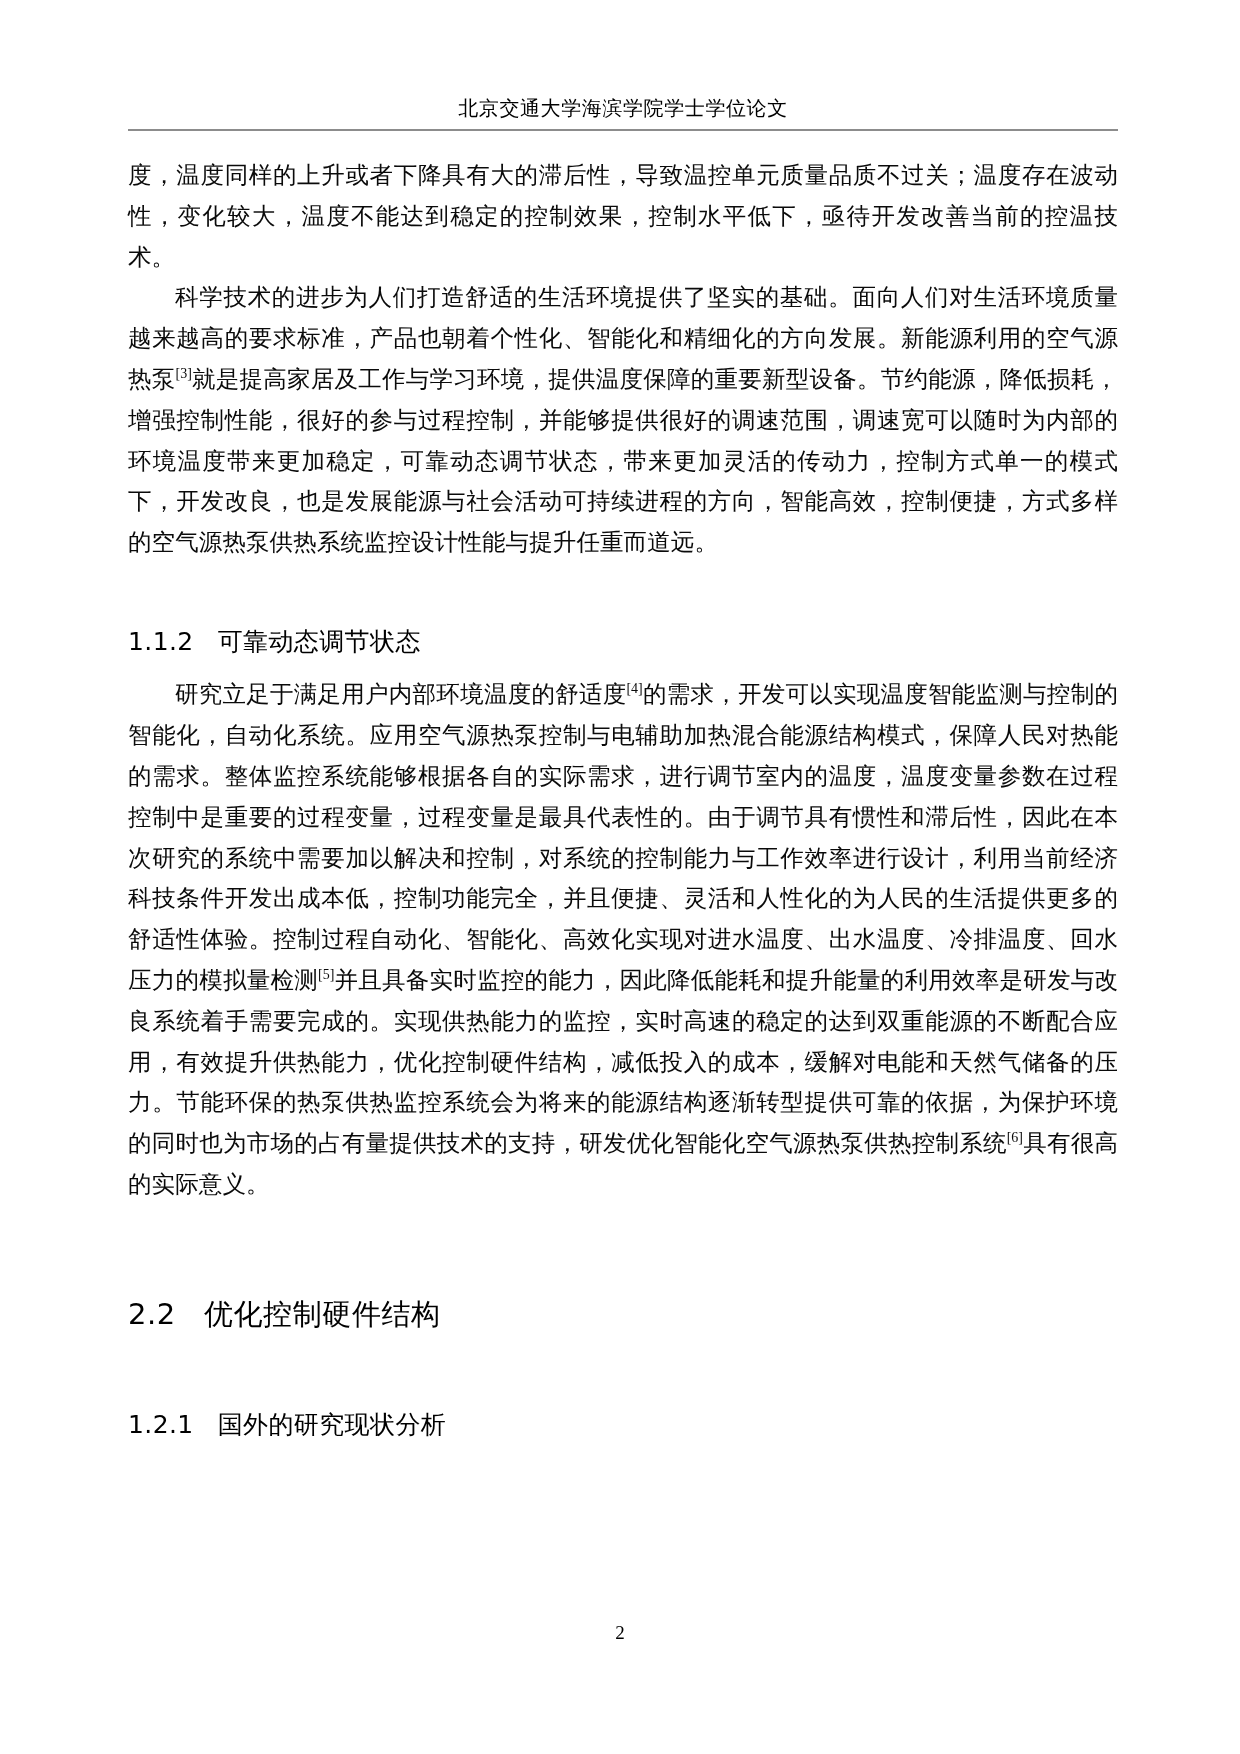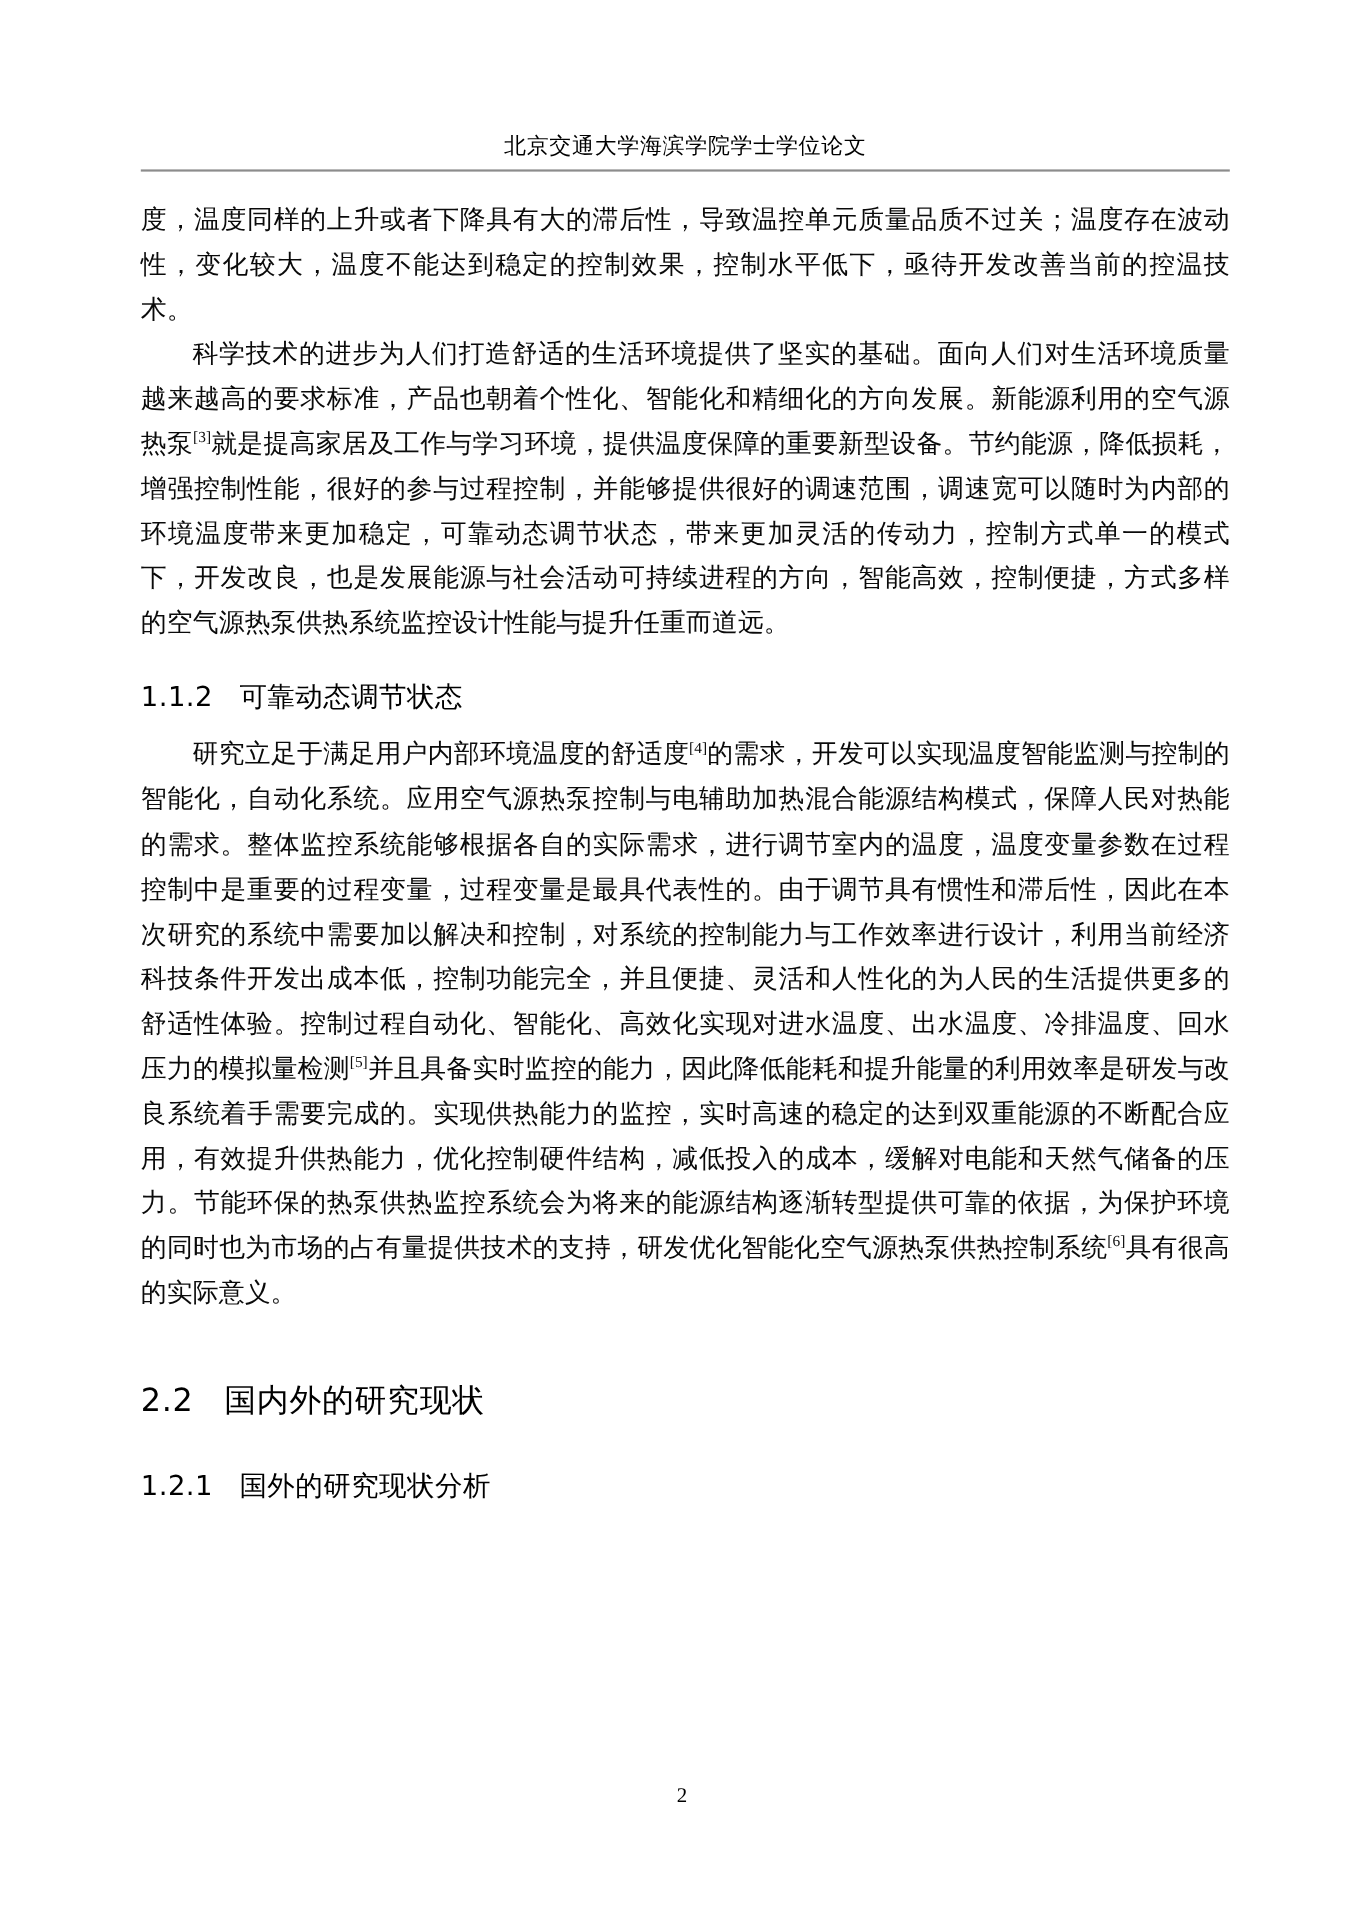--- a/index.html
+++ b/index.html
@@ -26,21 +26,20 @@
   }
   
   .page-header {
     text-align: center;
     font-family: "Liberation Serif", "DejaVu Serif", serif;
     font-size: 20px;
     letter-spacing: 0.6px;
     padding-top: 96px;
     color: #000;
     line-height: 1.2;
-    margin-top: 25px;
   }
   .header-rule {
     margin-top: 9px;
     border-top: 2.4px solid #8c8c8c;
     width: 100%;
     height: 0;
   }
   
   .body-text {
     font-family: "Liberation Serif", "DejaVu Serif", serif;
@@ -80,21 +79,21 @@
   .h2 {
     font-family: "DejaVu Sans", "Liberation Sans", sans-serif;
     font-size: 29px;
     font-weight: normal;
     line-height: 1.3;
     margin: 0;
     padding: 0;
     letter-spacing: 0.6px;
     color: #000;
   }
-  .h-num { display: inline-block; }
+  .h-num { display: inline-block; margin-top: 33px; }
   .h-gap-3 { display: inline-block; width: 24px; }
   .h-gap-2 { display: inline-block; width: 28px; }
   .sp-112 { height: 30px; }
   .sp-after-112 { height: 16px; }
   .sp-12 { height: 58px; }
   .sp-after-12 { height: 24px; }
   .sp-121 { height: 18px; }
   .sp-after-121 { height: 12px; }
   
   .page-number {
@@ -124,21 +123,21 @@
 
     <p class="body-text para"><span>科学技术的进步为人们打造舒适的生活环境提供了坚实的基础。面向人们对生活环境质量越来越高的要求标准，产品也朝着个性化、智能化和精细化的方向发展。新能源利用的空气源热泵</span><span class="cite">[3]</span><span>就是提高家居及工作与学习环境，提供温度保障的重要新型设备。节约能源，降低损耗，增强控制性能，很好的参与过程控制，并能够提供很好的调速范围，调速宽可以随时为内部的环境温度带来更加稳定，可靠动态调节状态，带来更加灵活的传动力，控制方式单一的模式下，开发改良，也是发展能源与社会活动可持续进程的方向，智能高效，控制便捷，方式多样的空气源热泵供热系统监控设计性能与提升任重而道远。</span></p>
 
     <div class="sp-112"></div>
     <h3 class="h3"><span class="h-num">1.1.2</span><span class="h-gap-3"></span><span>可靠动态调节状态</span></h3>
     <div class="sp-after-112"></div>
 
     <p class="body-text para"><span>研究立足于满足用户内部环境温度的舒适度</span><span class="cite">[4]</span><span>的需求，开发可以实现温度智能监测与控制的智能化，自动化系统。应用空气源热泵控制与电辅助加热混合能源结构模式，保障人民对热能的需求。整体监控系统能够根据各自的实际需求，进行调节室内的温度，温度变量参数在过程控制中是重要的过程变量，过程变量是最具代表性的。由于调节具有惯性和滞后性，因此在本次研究的系统中需要加以解决和控制，对系统的控制能力与工作效率进行设计，利用当前经济科技条件开发出成本低，控制功能完全，并且便捷、灵活和人性化的为人民的生活提供更多的舒适性体验。控制过程自动化、智能化、高效化实现对进水温度、出水温度、冷排温度、回水压力的模拟量检测</span><span class="cite">[5]</span><span>并且具备实时监控的能力，因此降低能耗和提升能量的利用效率是研发与改良系统着手需要完成的。实现供热能力的监控，实时高速的稳定的达到双重能源的不断配合应用，有效提升供热能力，优化控制硬件结构，减低投入的成本，缓解对电能和天然气储备的压力。节能环保的热泵供热监控系统会为将来的能源结构逐渐转型提供可靠的依据，为保护环境的同时也为市场的占有量提供技术的支持，研发优化智能化空气源热泵供热控制系统</span><span class="cite">[6]</span><span>具有很高的实际意义。</span></p>
 
     <div class="sp-12"></div>
-    <h2 class="h2"><span class="h-num">2.2</span><span class="h-gap-2"></span><span>国内外的研究现状</span></h2>
+    <h2 class="h2"><span class="h-num">2.2</span><span class="h-gap-2"></span><span>优化控制硬件结构</span></h2>
     <div class="sp-after-12"></div>
 
     <div class="sp-121"></div>
     <h3 class="h3"><span class="h-num">1.2.1</span><span class="h-gap-3"></span><span>国外的研究现状分析</span></h3>
     <div class="sp-after-121"></div>
 
 
   </div>
 
   <div class="page-number">

